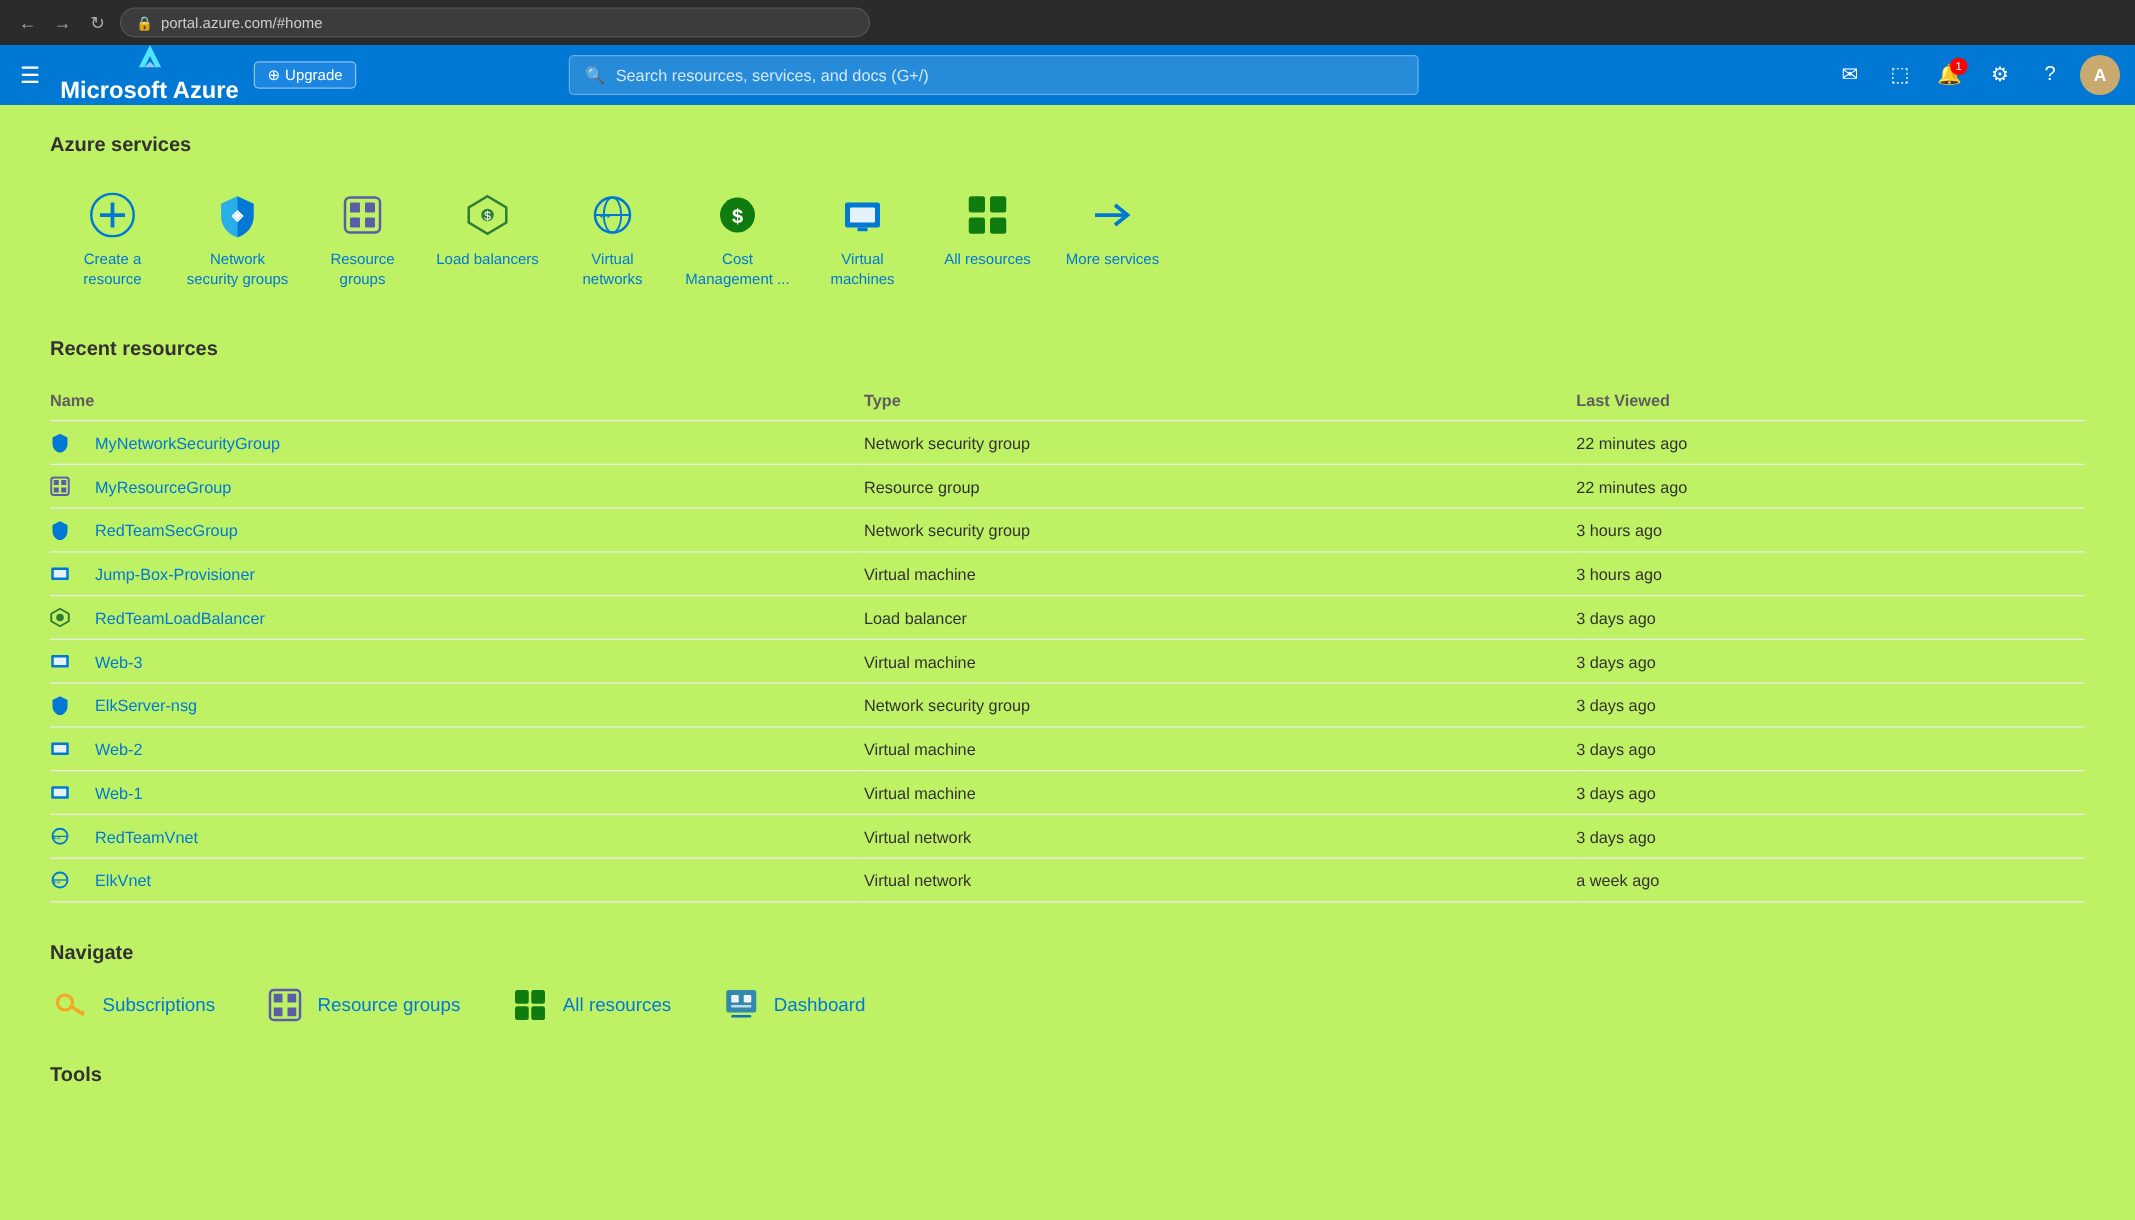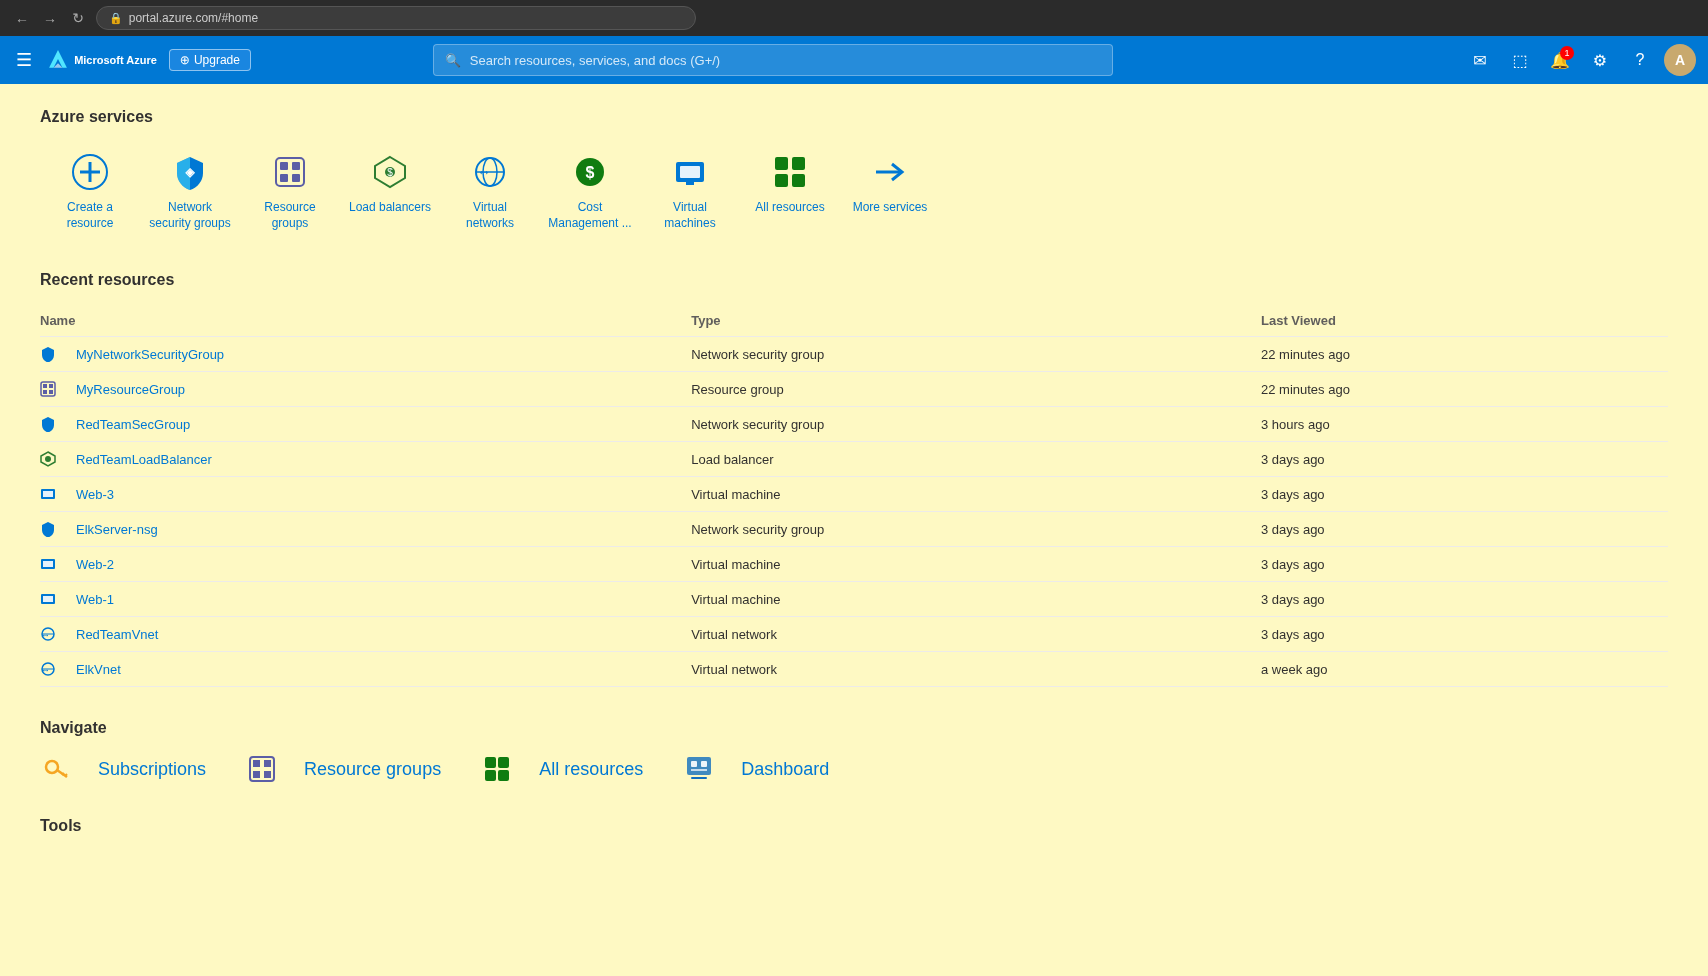--- a/index.html
+++ b/index.html
@@ -54,23 +54,24 @@
       color: white;
       font-size: 18px;
       cursor: pointer;
       padding: 4px;
     }
     .azure-logo {
       display: flex;
       align-items: center;
       gap: 6px;
       color: white;
-      font-size: 11px;
+      font-size: 19px;
       font-weight: 600;
       white-space: nowrap;
+      flex-direction: column;
     }
     .upgrade-btn {
       background: #1a86e0;
       border: 1px solid rgba(255,255,255,0.5);
       border-radius: 4px;
       color: white;
       padding: 3px 10px;
       font-size: 12px;
       cursor: pointer;
       display: flex;
@@ -126,21 +127,21 @@
       border: none;
       cursor: pointer;
       display: flex; align-items: center; justify-content: center;
       color: white;
       font-size: 14px;
       font-weight: bold;
     }
 
     
     .main-content {
-      background: #fef9c3;
+      background: #bef264;
       min-height: calc(976px - 36px - 48px);
       padding: 24px 40px;
       overflow-y: auto;
     }
 
     
     .section-title {
       font-size: 16px;
       font-weight: 600;
       color: #323130;
@@ -216,24 +217,24 @@
     
     .navigate-grid {
       display: flex;
       gap: 40px;
       flex-wrap: wrap;
       margin-bottom: 32px;
     }
     .navigate-item {
       display: flex;
       align-items: center;
-      gap: 26px;
+      gap: 10px;
       cursor: pointer;
       color: #0078d4;
-      font-size: 18px;
+      font-size: 15px;
     }
     .nav-item-icon {
       width: 32px; height: 32px;
       display: flex; align-items: center; justify-content: center;
       font-size: 22px;
     }
 
     .col-name { width: 40%; }
     .col-type { width: 35%; }
     .col-viewed { width: 25%; }
@@ -447,20 +448,35 @@
       </div>
     </td>
     <td>Network security group</td>
     <td>3 hours ago</td>
   </tr>
           <tr>
     <td>
       <div class="resource-name-cell">
         <span class="resource-icon">
                   <svg width="16" height="16" viewBox="0 0 16 16">
+                    <rect x="1" y="3" width="14" height="10" rx="1" fill="#0078d4"></rect>
+                    <rect x="3" y="5" width="10" height="6" fill="white" opacity="0.9"></rect>
+                  </svg>
+                </span>
+        <span>Jump-Box-Provisioner</span>
+      </div>
+    </td>
+    <td>Virtual machine</td>
+    <td>3 hours ago</td>
+  </tr>
+          <tr>
+    <td>
+      <div class="resource-name-cell">
+        <span class="resource-icon">
+                  <svg width="16" height="16" viewBox="0 0 16 16">
                     <polygon points="8,1 15,5 15,11 8,15 1,11 1,5" fill="none" stroke="#2e7d32" stroke-width="1.5"></polygon>
                     <circle cx="8" cy="8" r="3" fill="#2e7d32"></circle>
                   </svg>
                 </span>
         <span>RedTeamLoadBalancer</span>
       </div>
     </td>
     <td>Load balancer</td>
     <td>3 days ago</td>
   </tr>

